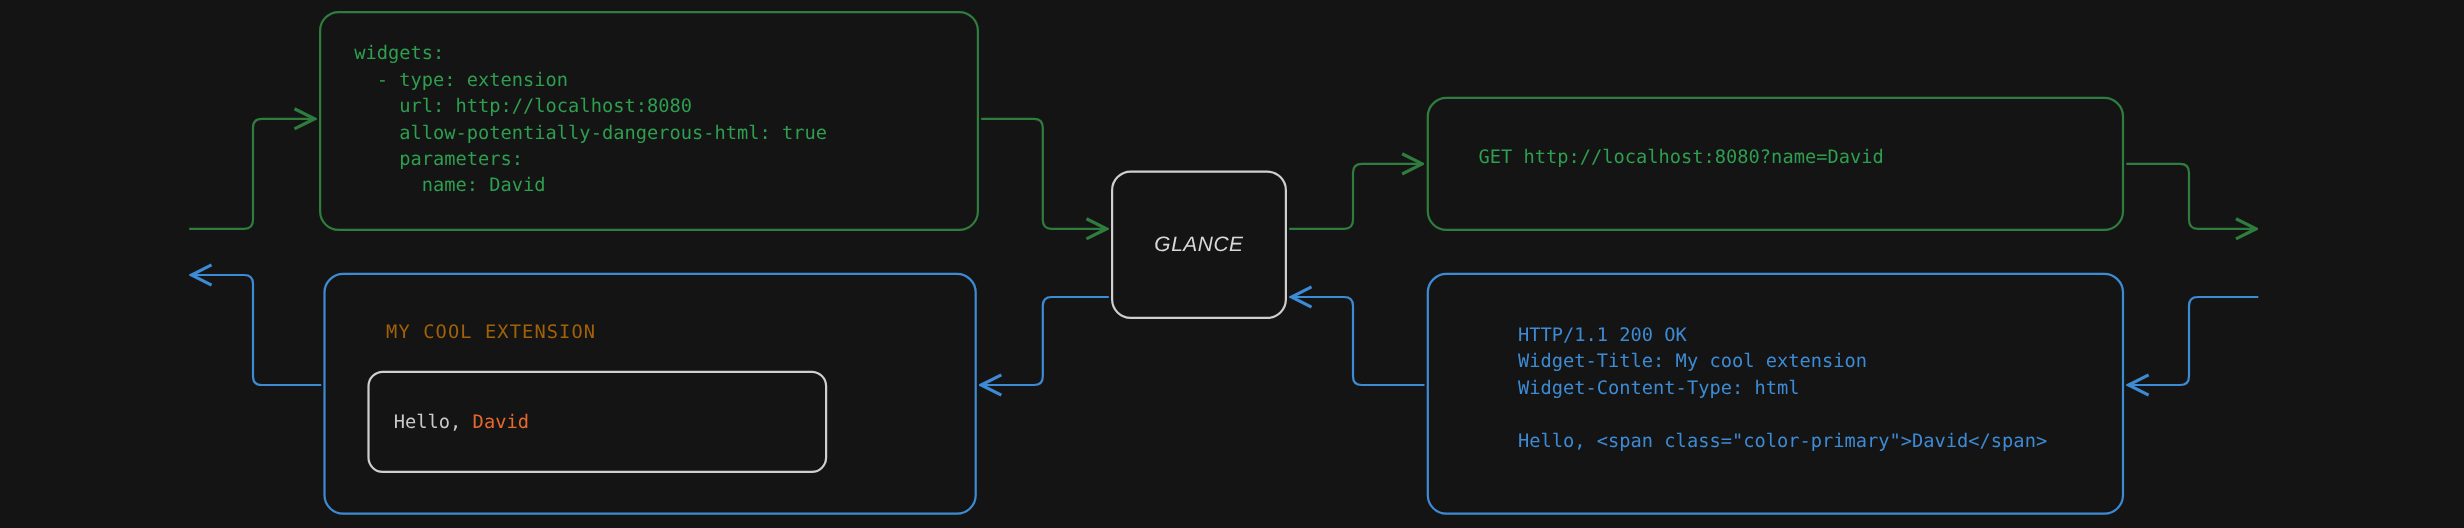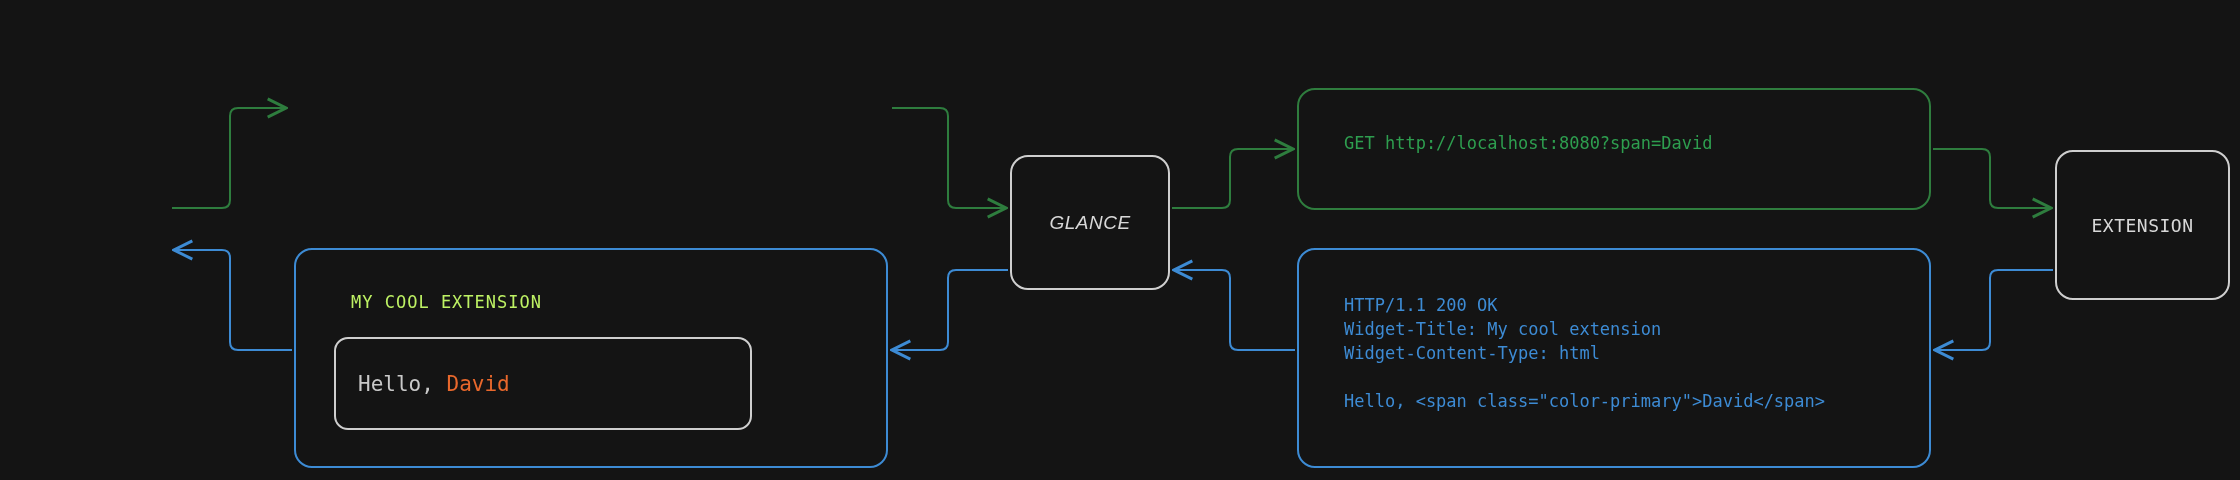--- a/index.html
+++ b/index.html
@@ -69,49 +69,49 @@
   pre.code.green { color: #2e9e4f; }
   pre.code.blue  { color: #3d8bd4; }
 
   #box-yaml     { left: 290px;  top: 10px;  width: 600px; height: 200px; }
   #box-yaml pre { padding: 25px 0 0 30px; }
 
   #box-get      { left: 1297px; top: 88px;  width: 634px; height: 122px; }
   #box-get pre  { padding: 41px 0 0 45px; }
 
   #box-response     { left: 1297px; top: 248px; width: 634px; height: 220px; }
-  #box-response pre { padding: 43px 0 0 45px; }
+  #box-response pre { padding: 43px 0 0 45px; margin-left: 36px; }
 
   
   #box-widget { left: 294px; top: 248px; width: 594px; height: 220px; }
   #widget-title {
     position: absolute;
     left: 55px;
     top: 42px;
     font-family: "DejaVu Sans Mono", monospace;
     font-size: 17px;
     letter-spacing: 1px;
-    color: #bef264;
+    color: #a16207;
   }
   #widget-inner {
     position: absolute;
     left: 38px;
     top: 87px;
     width: 418px;
     height: 93px;
     box-sizing: border-box;
     border: 2px solid #cfcfcf;
     border-radius: 14px;
     display: flex;
     align-items: center;
   }
   #widget-inner .greeting {
     padding-left: 22px;
     font-family: "DejaVu Sans Mono", monospace;
-    font-size: 21px;
+    font-size: 17px;
     color: #c9c9c9;
   }
   #widget-inner .greeting .name { color: #e8682c; }
 </style>
 </head>
 <body>
 
 <div id="canvas">
 
   <svg class="wires" viewBox="0 0 2240 480" xmlns="http://www.w3.org/2000/svg">
@@ -137,27 +137,32 @@
       <path d="M1008 270 H956 Q948 270 948 278 V342 Q948 350 940 350 H892" marker-end="url(#arrow-blue)"></path>
       <path d="M292 350 H238 Q230 350 230 342 V258 Q230 250 222 250 H174" marker-end="url(#arrow-blue)"></path>
     </g>
   </svg>
 
 
   <div class="node" id="node-glance">
     <span class="node-label-sans">GLANCE</span>
   </div>
 
-  <div class="node" id="node-extension">
-    <span class="node-label-mono">EXTENSION</span>
+
+  <div class="box green" id="box-yaml">
+    <pre class="code green">widgets:
+  - type: extension
+    url: http://localhost:8080
+    allow-potentially-dangerous-html: true
+    parameters:
+      name: David</pre>
   </div>
 
-
   <div class="box green" id="box-get">
-    <pre class="code green">GET http://localhost:8080?span=David</pre>
+    <pre class="code green">GET http://localhost:8080?name=David</pre>
   </div>
 
   <div class="box blue" id="box-response">
     <pre class="code blue">HTTP/1.1 200 OK
 Widget-Title: My cool extension
 Widget-Content-Type: html
 
 Hello, &lt;span class="color-primary"&gt;David&lt;/span&gt;</pre>
   </div>
 

